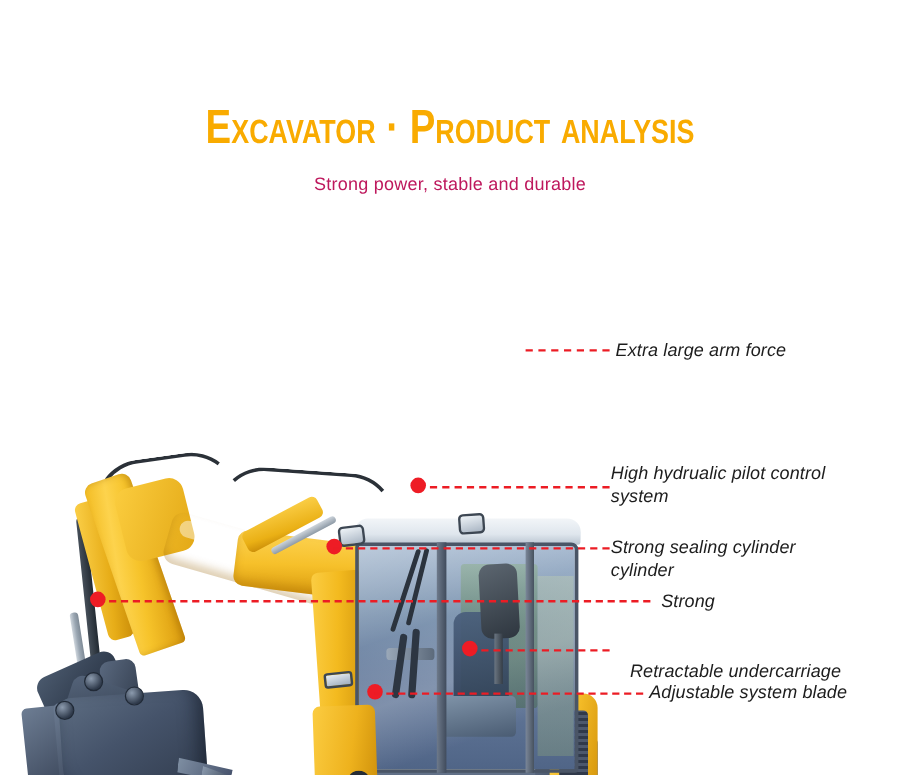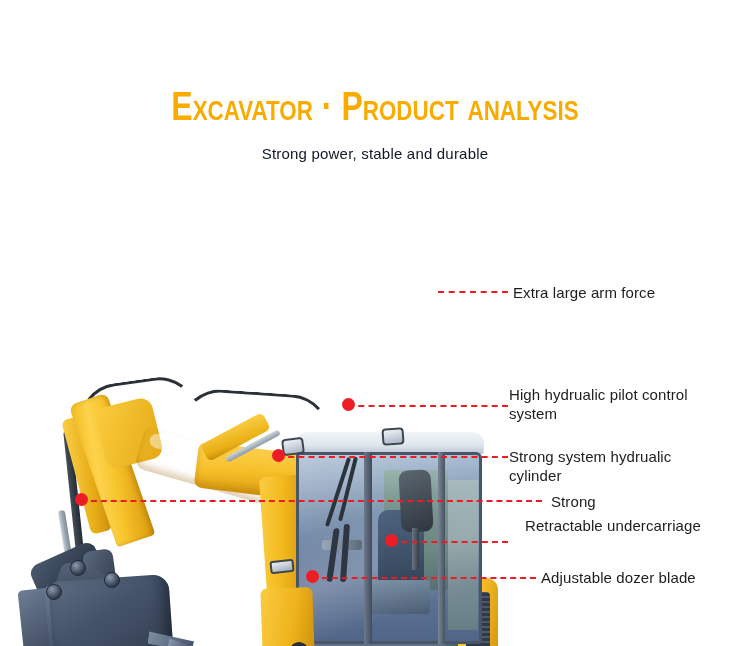--- a/index.html
+++ b/index.html
@@ -35,21 +35,21 @@
     color: #f9ab00;
     line-height: 1.05;
     transform: scaleX(0.80);
     transform-origin: center top;
     white-space: nowrap;
   }
   .subtitle {
     position: absolute; left: 0; top: 145px; width: 750px;
     text-align: center;
     font-size: 15px;
-    color: #0f172a;
+    color: #be185d;
     letter-spacing: 0.2px;
   }
 
   
   .stage { position: absolute; left: 0; top: 180px; width: 750px; height: 420px; }
 
   
   .p { position: absolute; }
 
   
@@ -316,20 +316,21 @@
     position: absolute; width: 13px; height: 13px; border-radius: 50%;
     background: #ee1c25;
   }
   .callout-label {
     position: absolute;
     font-size: 15px;
     line-height: 19px;
     color: #1d1d1d;
     letter-spacing: .1px;
     white-space: pre-line;
+    font-style: italic;
   }
 </style>
 </head>
 <body>
 
 <div id="page">
 
   <div class="title">Excavator · Product analysis</div>
   <div class="subtitle">Strong power, stable and durable</div>
 
@@ -395,25 +396,25 @@
 
   <div id="callout-layer">
       <div class="lead" style="left: 438px; top: 291px; width: 70px;"></div>
       <div class="callout-label" style="left: 513px; top: 283px;">Extra large arm force</div>
       <div class="dot" style="left: 342px; top: 398px;"></div>
       <div class="lead" style="left: 348px; top: 405px; width: 160px;"></div>
       <div class="callout-label" style="left: 509px; top: 385px;">High hydrualic pilot control
 system</div>
       <div class="dot" style="left: 272px; top: 449px;"></div>
       <div class="lead" style="left: 278px; top: 456px; width: 230px;"></div>
-      <div class="callout-label" style="left: 509px; top: 447px;">Strong system hydrualic
+      <div class="callout-label" style="left: 509px; top: 447px;">Strong sealing cylinder
 cylinder</div>
       <div class="dot" style="left: 75px; top: 493px;"></div>
       <div class="lead" style="left: 81px; top: 500px; width: 461px;"></div>
       <div class="callout-label" style="left: 551px; top: 492px;">Strong</div>
       <div class="dot" style="left: 385px; top: 534px;"></div>
       <div class="lead" style="left: 391px; top: 541px; width: 117px;"></div>
-      <div class="callout-label" style="left: 525px; top: 516px;">Retractable undercarriage</div>
+      <div class="callout-label" style="left: 525px; top: 550px;">Retractable undercarriage</div>
       <div class="dot" style="left: 306px; top: 570px;"></div>
       <div class="lead" style="left: 312px; top: 577px; width: 224px;"></div>
-      <div class="callout-label" style="left: 541px; top: 568px;">Adjustable dozer blade</div>
+      <div class="callout-label" style="left: 541px; top: 568px;">Adjustable system blade</div>
     </div>
 </div>
 
 </body></html>

